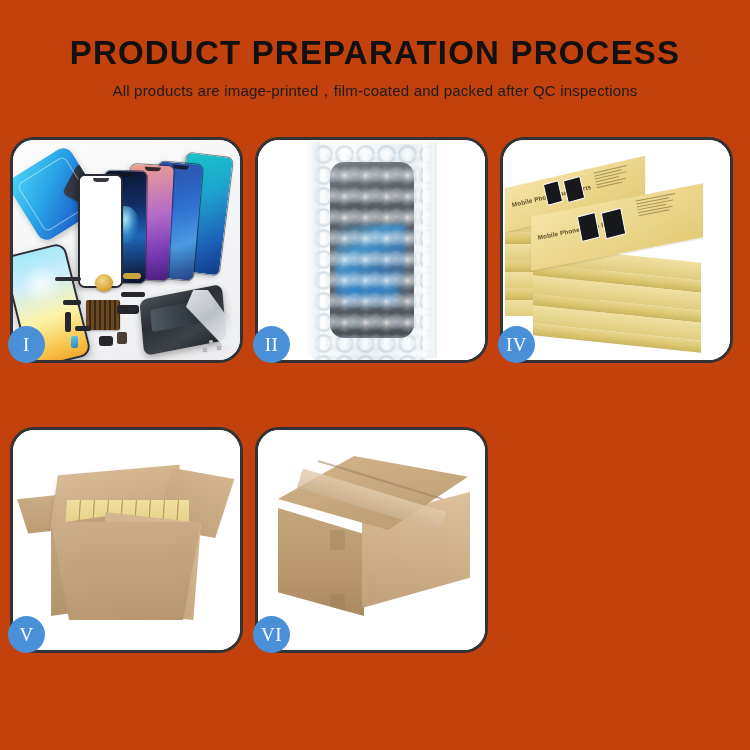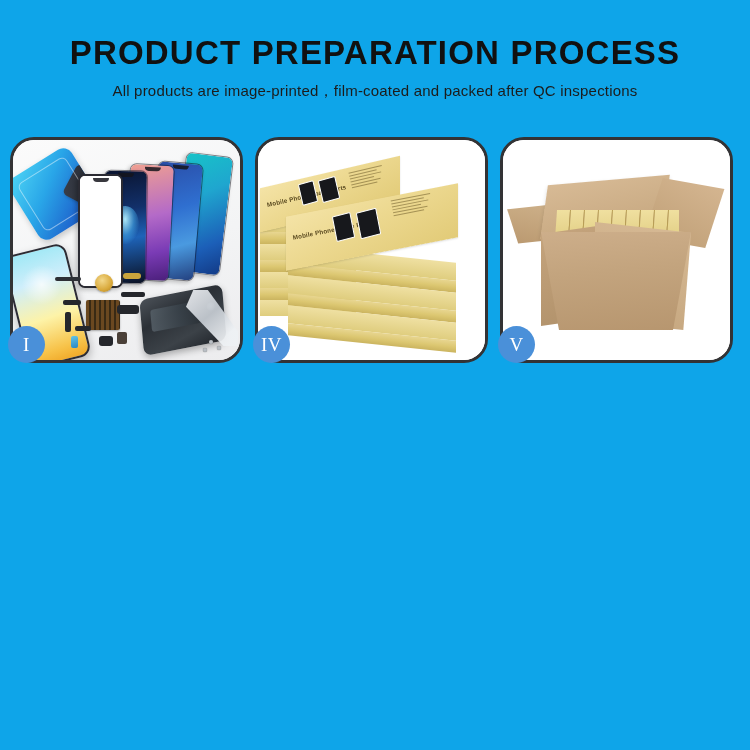--- a/index.html
+++ b/index.html
@@ -1,21 +1,21 @@
 <!DOCTYPE html>
 <html><head>
 <meta charset="utf-8">
 <style>
   html,body{margin:0;padding:0;}
   body{
     width:750px;height:750px;background:#ffffff;overflow:hidden;
     font-family:"Liberation Sans","DejaVu Sans",sans-serif;
     -webkit-font-smoothing:antialiased;
   }
-  .page{position:relative;width:750px;height:750px;background:#0ea5e9;}
+  .page{position:relative;width:750px;height:750px;background:#c2410c;}
 
   
   .header{position:absolute;left:0;top:0;width:750px;text-align:center;}
   .title{
     margin:0;padding-top:36px;
     font-size:33px;font-weight:700;letter-spacing:1.2px;color:#111;
     font-family:"Liberation Sans","DejaVu Sans",sans-serif;
     line-height:1.05;white-space:nowrap;
   }
   .subtitle{
@@ -386,20 +386,34 @@
         <span class="flex-cable" style="left:104px;top:192px;width:10px;height:12px;border-radius:2px;background:#4a4038;"></span>
         <span class="tiny-blue" style="left:58px;top:196px;"></span>
         <span class="screw" style="left:196px;top:200px;"></span>
         <span class="screw" style="left:204px;top:206px;"></span>
         <span class="screw" style="left:190px;top:208px;"></span>
         <div class="tweezer"></div>
       </div>
       <div class="badge">I</div>
     </div>
 
+    <div class="panel">
+      <div class="panel-inner p2">
+        <div class="wrap-sheet"></div>
+        <div class="wrapped-phone">
+          <span class="wp-blue"></span>
+          <span class="wp-blue2"></span>
+        </div>
+        <div class="bubbles"></div>
+        <div class="bubbles2"></div>
+        <span class="wrap-edge" style="left:48px;"></span>
+        <span class="wrap-edge" style="right:48px;"></span>
+      </div>
+      <div class="badge">II</div>
+    </div>
 
 
     <div class="panel">
       <div class="panel-inner p4">
         <div class="stack-wrap">
 
           <span class="yb-front" style="left:2px;top:76px;width:96px;height:16px;"></span>
           <span class="yb-front" style="left:2px;top:104px;width:96px;height:16px;"></span>
           <span class="yb-front" style="left:2px;top:132px;width:96px;height:16px;"></span>
           <span class="yb-front" style="left:2px;top:160px;width:96px;height:16px;"></span>
@@ -461,15 +475,28 @@
           <span class="ibox" style="left:98px;width:13px;"></span>
           <span class="ibox" style="left:112px;width:13px;"></span>
         </div>
         <div class="carton-left"></div>
         <div class="carton-right"></div>
         <div class="carton-body"></div>
       </div>
       <div class="badge">V</div>
     </div>
 
+    <div class="panel">
+      <div class="panel-inner p6">
+        <div class="sc-left">
+          <span class="sc-tab" style="left:52px;top:22px;"></span>
+          <span class="sc-tab" style="left:52px;top:86px;"></span>
+        </div>
+        <div class="sc-right"></div>
+        <div class="sc-top"></div>
+        <div class="sc-tape"></div>
+        <div class="sc-seam"></div>
+      </div>
+      <div class="badge">VI</div>
+    </div>
 
   </div>
 </div>
 
 </body></html>

